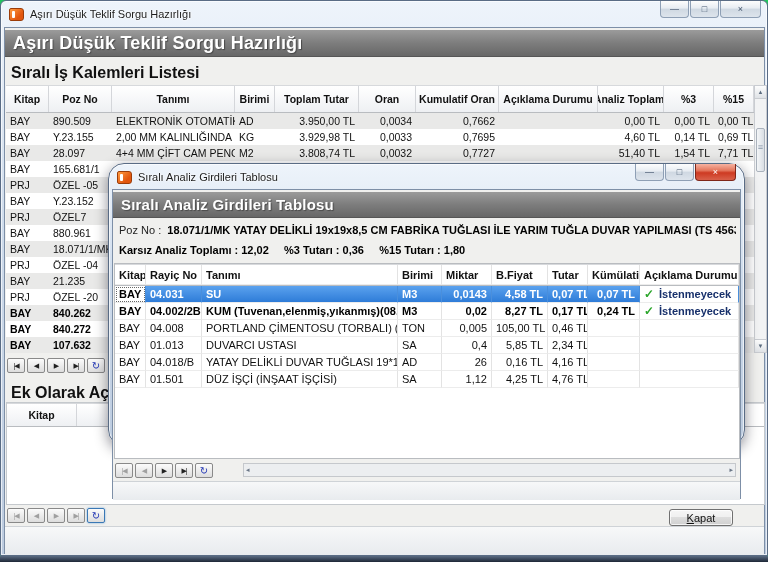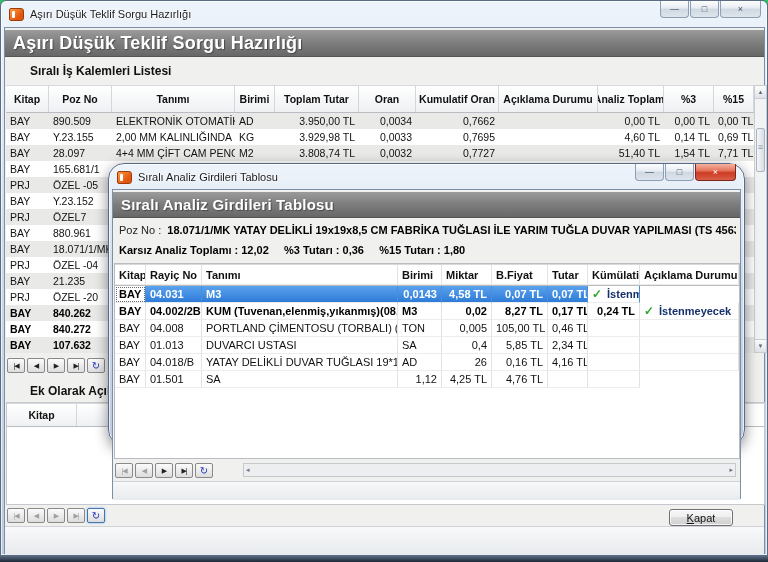--- a/index.html
+++ b/index.html
@@ -23,21 +23,21 @@
             border:1px solid #9c3c08;border-radius:2px 3px 3px 2px;flex:0 0 auto;}
   .bookicon::before{content:"";position:absolute;left:2px;top:2px;bottom:2px;width:3px;background:#fff;border-radius:1px;}
 
   
   .band{position:absolute;background:linear-gradient(#9b9b9b,#7d7d7d 50%,#676767);border-bottom:1px solid #565656;
         color:#fff;font-weight:bold;display:flex;align-items:center;padding-left:8px;
         text-shadow:1px 1px 1px #4a4a4a;letter-spacing:.2px;}
 
   .client{position:absolute;background:#f0f0ee;border:1px solid #7d8fa7;}
 
-  .seclabel{position:absolute;font-size:12px;font-weight:bold;color:#111;margin-left:19px;}
+  .seclabel{position:absolute;font-size:16px;font-weight:bold;color:#111;}
 
   
   .thead{display:grid;border-bottom:1px solid #b9bcc0;border-top:1px solid #d7d9dc;}
   .thead .c{display:flex;align-items:center;font-weight:bold;font-size:10.5px;line-height:12px;color:#000;
             border-right:1px solid #d4d6da;background:linear-gradient(#ffffff,#eef0f3);padding:0 3px;overflow:hidden;}
   .thead.centered .c{justify-content:center;text-align:center;}
 
   .t1-row{display:grid;grid-template-columns:43px 63px 123px 40px 84px 57px 83px 99px 66px 50px 1fr;height:16px;}
   #t1-head{grid-template-columns:43px 63px 123px 40px 84px 57px 83px 99px 66px 50px 1fr;height:28px;}
   .t1-row .c{font-size:10.5px;line-height:16px;padding:0 4px;overflow:hidden;white-space:nowrap;color:#111;}
@@ -420,20 +420,21 @@
             <div class="c miktar">Miktar</div>
             <div class="c bfiyat">B.Fiyat</div>
             <div class="c tutar">Tutar</div>
             <div class="c kumulati">Kümülati...</div>
             <div class="c aciklama">Açıklama Durumu</div>
           </div>
         <div id="dt-body">
             <div class="d-row sel">
               <div class="c kitap">BAY</div>
               <div class="c rayic">04.031</div>
+              <div class="c tanim">SU</div>
               <div class="c birim">M3</div>
               <div class="c miktar">0,0143</div>
               <div class="c bfiyat">4,58 TL</div>
               <div class="c tutar">0,07 TL</div>
               <div class="c kumulati">0,07 TL</div>
               <div class="c aciklama"><span class="check">✓</span><span>İstenmeyecek</span></div>
             </div>
             <div class="d-row boldrow">
               <div class="c kitap">BAY</div>
               <div class="c rayic">04.002/2B</div>
@@ -474,20 +475,21 @@
               <div class="c birim">AD</div>
               <div class="c miktar">26</div>
               <div class="c bfiyat">0,16 TL</div>
               <div class="c tutar">4,16 TL</div>
               <div class="c kumulati"></div>
               <div class="c aciklama"></div>
             </div>
             <div class="d-row">
               <div class="c kitap">BAY</div>
               <div class="c rayic">01.501</div>
+              <div class="c tanim">DÜZ İŞÇİ (İNŞAAT İŞÇİSİ)</div>
               <div class="c birim">SA</div>
               <div class="c miktar">1,12</div>
               <div class="c bfiyat">4,25 TL</div>
               <div class="c tutar">4,76 TL</div>
               <div class="c kumulati"></div>
               <div class="c aciklama"></div>
             </div>
           </div>
       </div>
 

